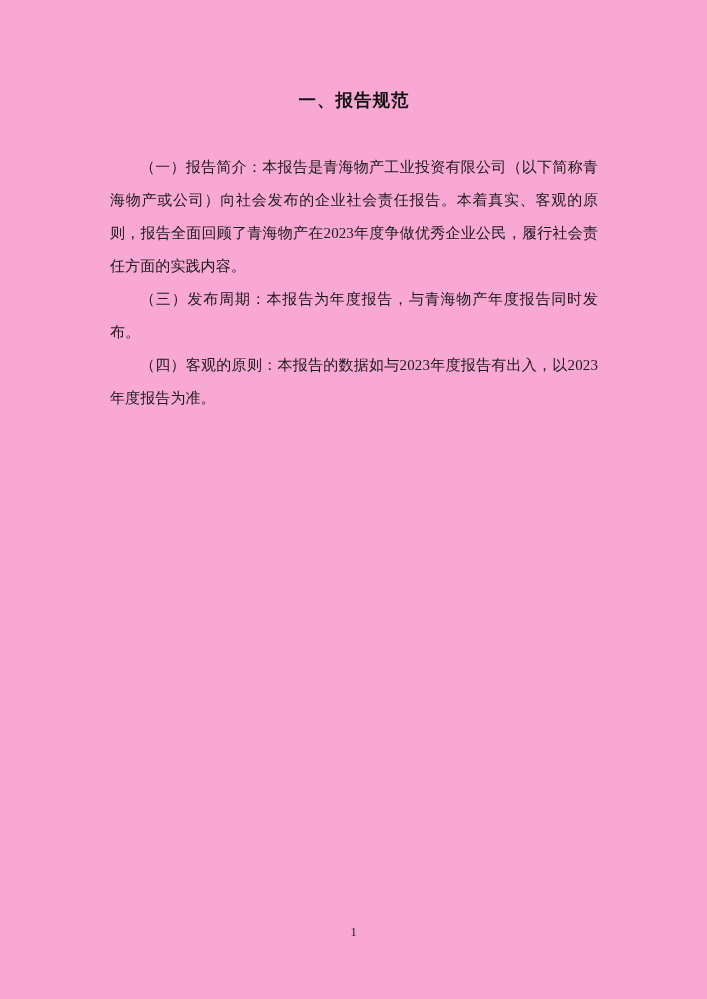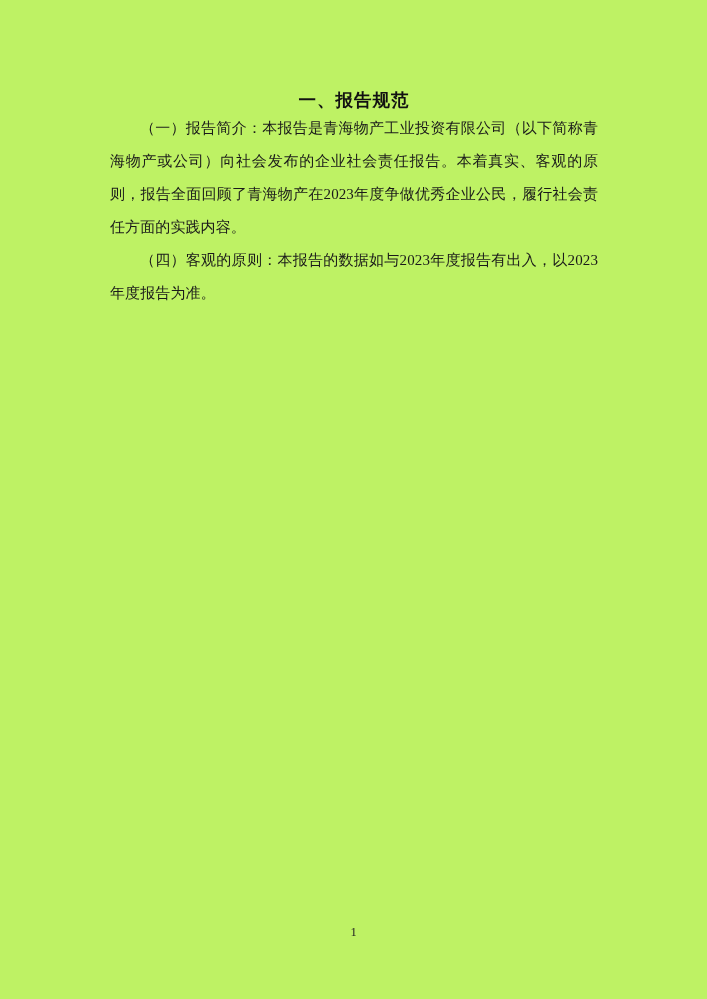--- a/index.html
+++ b/index.html
@@ -13,21 +13,21 @@
     font-family: "Liberation Serif", "DejaVu Serif", serif;
     color: #1a1a1a;
     overflow: hidden;
   }
   .page {
     position: relative;
     width: 707px;
     height: 999px;
     box-sizing: border-box;
     padding: 0;
-    background: #bef264;
+    background: #f9a8d4;
   }
   .content {
     position: absolute;
     left: 110px;
     top: 0;
     width: 488px;
   }
   .doc-title {
     text-align: center;
     font-size: 17.5px;
@@ -41,20 +41,21 @@
   .para {
     font-size: 15px;
     line-height: 33px;
     text-align: justify;
     text-justify: inter-ideograph;
     margin: 0;
     color: #1a1a1a;
     letter-spacing: 0.1px;
   }
   .para.first {
+    margin-top: 39px;
   }
   .para + .para {
     margin-top: 0px;
   }
   .indent {
     text-indent: 2em;
   }
   .page-number {
     position: absolute;
     left: 0;
@@ -66,16 +67,17 @@
     font-family: "Liberation Serif", "DejaVu Serif", serif;
   }
 </style>
 </head>
 <body>
 
 <div class="page">
   <div class="content">
     <h1 class="doc-title">一、报告规范</h1>
     <p class="para indent first">（一）报告简介：本报告是青海物产工业投资有限公司（以下简称青海物产或公司）向社会发布的企业社会责任报告。本着真实、客观的原则，报告全面回顾了青海物产在2023年度争做优秀企业公民，履行社会责任方面的实践内容。</p>
+    <p class="para indent">（三）发布周期：本报告为年度报告，与青海物产年度报告同时发布。</p>
     <p class="para indent">（四）客观的原则：本报告的数据如与2023年度报告有出入，以2023年度报告为准。</p>
   </div>
   <div class="page-number">1</div>
 </div>
 
 </body></html>

